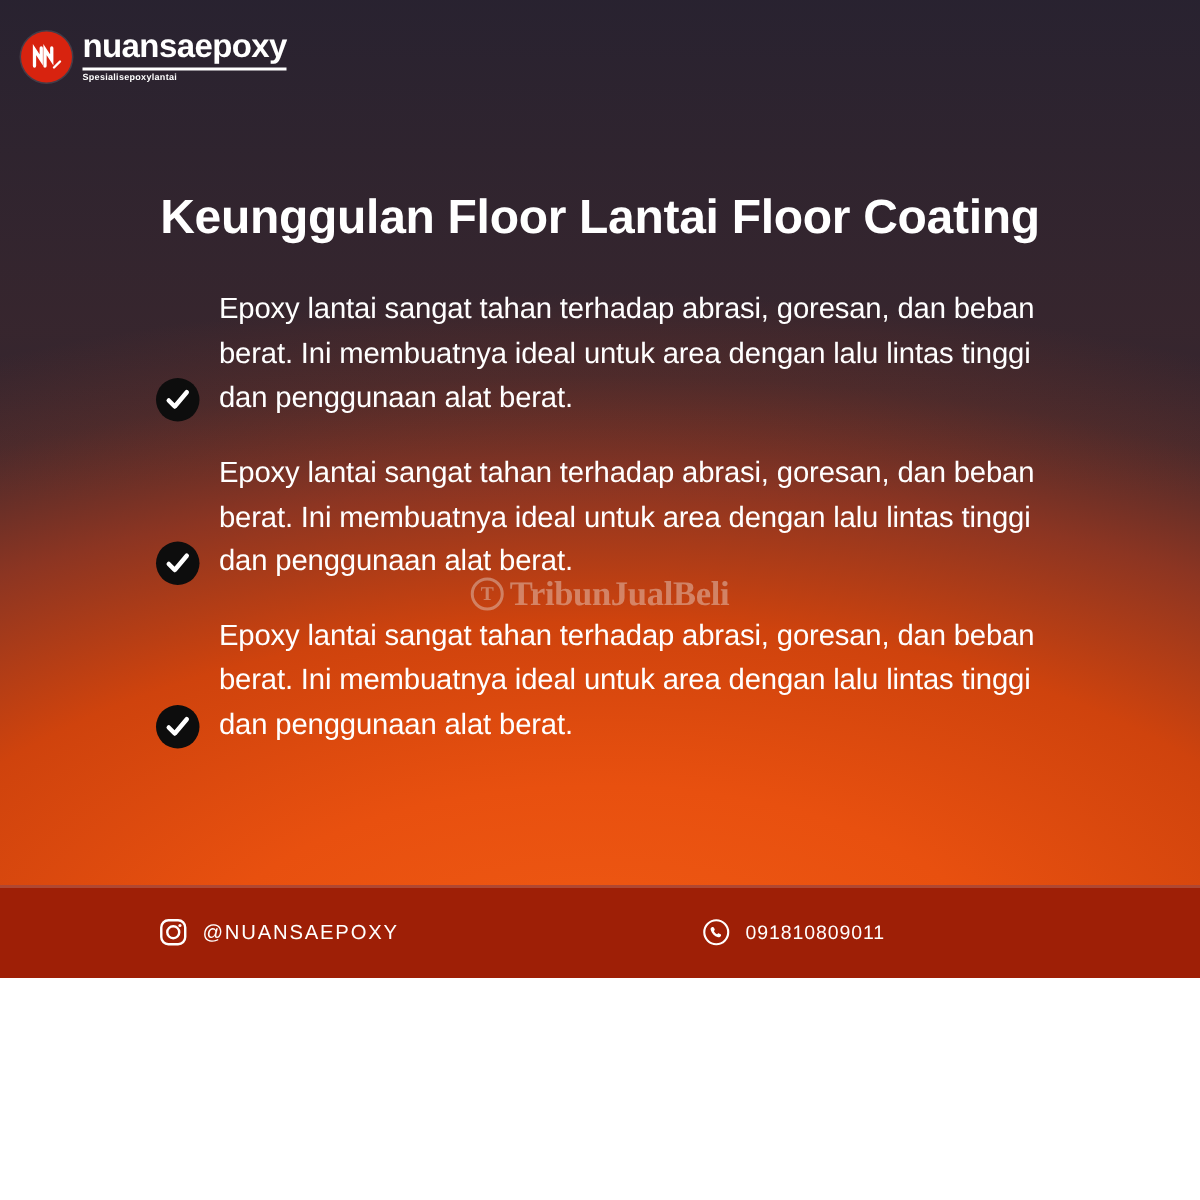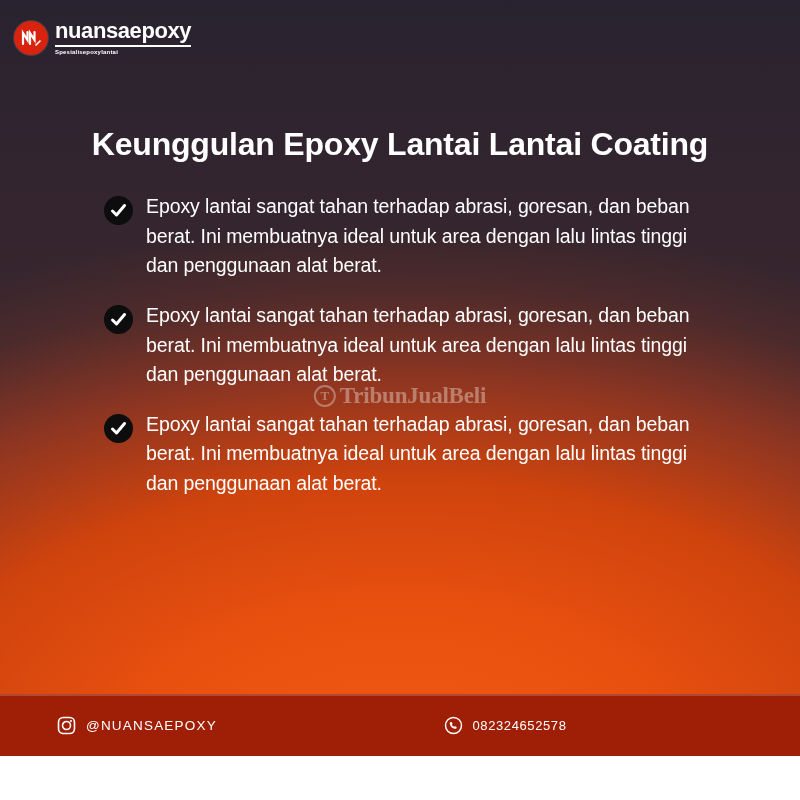--- a/index.html
+++ b/index.html
@@ -3,21 +3,21 @@
 <meta charset="utf-8">
 <style>
   * { box-sizing: border-box; margin: 0; padding: 0; }
   html, body {
     width: 800px; height: 800px;
     font-family: "Liberation Sans", sans-serif;
     overflow: hidden;
   }
   .poster {
     position: relative;
-    width: 800px; height: 756px;
+    width: 800px; height: 652px;
     background:
       radial-gradient(ellipse 120% 70% at 50% 100%, #f05a14 0%, #e8500f 28%, #cf430d 52%, #8c3522 72%, #4a2a2c 88%, #2e2430 100%),
       linear-gradient(180deg, #2b2431 0%, #3a2a2e 18%, #6b3323 40%, #c9430e 68%, #ef5a12 88%, #f2621a 100%);
     overflow: hidden;
   }
   .poster::after {
     content: "";
     position: absolute; inset: 0;
     background: linear-gradient(180deg, rgba(40,34,48,0.92) 0%, rgba(48,36,46,0.55) 16%, rgba(120,50,30,0.12) 34%, rgba(0,0,0,0) 52%);
     pointer-events: none;
@@ -62,21 +62,21 @@
 
   
   .list {
     position: absolute;
     top: 192px; left: 104px; right: 100px;
     z-index: 4;
     display: flex; flex-direction: column;
     gap: 20px;
   }
   .list-item {
-    display: flex; align-items: flex-start; gap: 13px;
+    display: flex; align-items: flex-end; gap: 13px;
   }
   .check {
     flex: 0 0 auto;
     width: 29px; height: 29px; border-radius: 50%;
     background: #0d0d0d;
     display: flex; align-items: center; justify-content: center;
     margin-top: 4px;
   }
   .check svg { display: block; }
   .item-text {
@@ -125,21 +125,21 @@
   }
   .f-cell {
     display: flex; align-items: center; gap: 10px;
     color: #ffffff;
     font-size: 13.5px;
     letter-spacing: 1.2px;
     font-weight: 500;
     flex: 1 1 0;
     justify-content: center;
   }
-  .f-cell.left { justify-content: flex-start; padding-left: 57px; }
+  .f-cell.left { justify-content: flex-start; padding-left: 106px; }
   .f-cell.right { justify-content: flex-start; padding-left: 30px; }
   .f-icon { flex: 0 0 auto; display: flex; align-items: center; justify-content: center; }
   .f-icon svg { display: block; }
   .wa-num { font-size: 13px; letter-spacing: 0.6px; }
 </style>
 </head>
 <body>
 
 <div class="poster">
 
@@ -151,21 +151,21 @@
         <path d="M16 18 L20 14" stroke="#ffffff" stroke-width="1.6" fill="none" stroke-linecap="round"></path>
       </svg>
     </div>
     <div class="logo-text">
       <div class="logo-name">nuansaepoxy</div>
       <div class="logo-rule"></div>
       <div class="logo-tag">Spesialisepoxylantai</div>
     </div>
   </div>
 
-  <h1 class="heading">Keunggulan Epoxy Lantai Lantai Coating</h1>
+  <h1 class="heading">Keunggulan Floor Lantai Floor Coating</h1>
 
   <div class="list">
 
     <div class="list-item">
       <span class="check">
         <svg width="17" height="17" viewBox="0 0 17 17" aria-hidden="true">
           <path d="M2.5 9 L6.5 13 L14.5 3.5" stroke="#ffffff" stroke-width="3" fill="none" stroke-linecap="round" stroke-linejoin="round"></path>
         </svg>
       </span>
       <span class="item-text">Epoxy lantai sangat tahan terhadap abrasi, goresan, dan beban berat. Ini membuatnya ideal untuk area dengan lalu lintas tinggi dan penggunaan alat berat.</span>
@@ -210,18 +210,18 @@
     </div>
 
 
     <div class="f-cell right">
       <span class="f-icon">
         <svg width="19" height="19" viewBox="0 0 20 20" aria-hidden="true">
           <circle cx="10" cy="10" r="8.4" stroke="#ffffff" stroke-width="1.5" fill="none"></circle>
           <path d="M7.2 6.4c.5-.2 1 0 1.2.5l.5 1c.1.3 0 .6-.2.8l-.4.4c.5 1 1.3 1.8 2.3 2.3l.4-.4c.2-.2.5-.3.8-.2l1 .5c.5.2.7.7.5 1.2-.3.8-1.2 1.2-2 1-2.6-.6-4.6-2.6-5.2-5.2-.2-.8.2-1.7 1.1-1.9z" fill="#ffffff"></path>
         </svg>
       </span>
-      <span class="wa-num">082324652578</span>
+      <span class="wa-num">091810809011</span>
     </div>
 
   </div>
 
 </div>
 
 </body></html>

